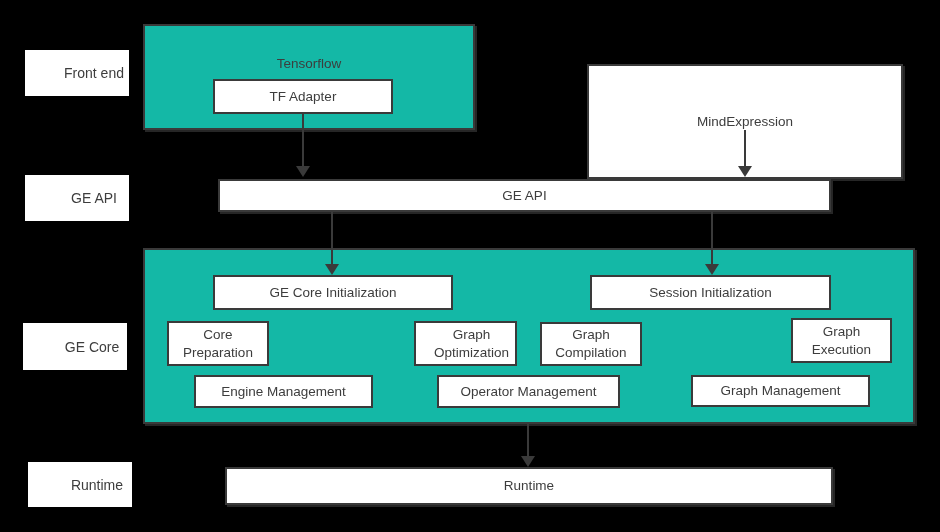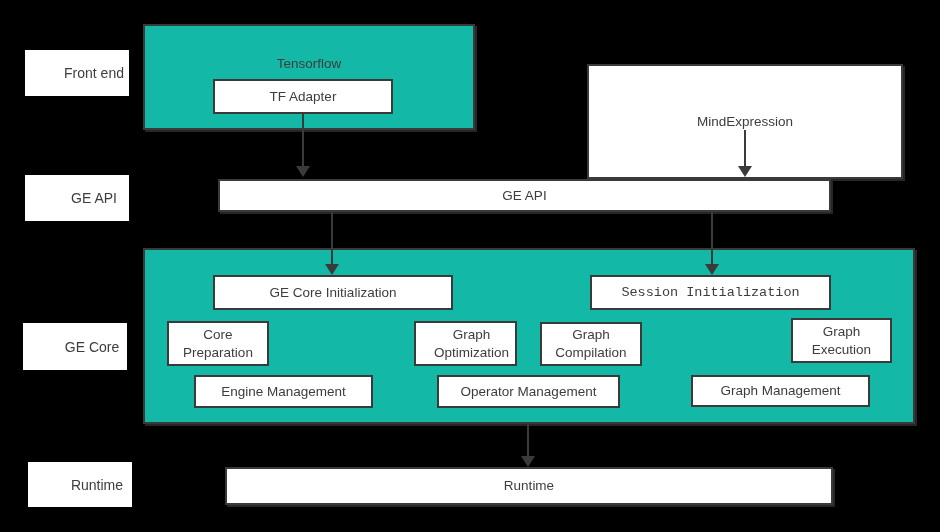--- a/index.html
+++ b/index.html
@@ -84,21 +84,21 @@
     <div class="box" style="left:68px; top:53px; width:180px; height:35px; box-shadow:none;">TF Adapter</div>
   </div>
 
   <div class="box" style="left:587px; top:24px; width:316px; height:115px;margin-top:40px;">MindExpression</div>
 
   <div class="box" style="left:218px; top:179px; width:613px; height:33px;">GE API</div>
 
   <div class="container-box" style="left:143px; top:248px; width:772px; height:176px;">
 
     <div class="box" style="left:68px; top:25px; width:240px; height:35px; box-shadow:none;">GE Core Initialization</div>
-    <div class="box" style="left:445px; top:25px; width:241px; height:35px; box-shadow:none;font-family:Liberation Mono, monospace;">Session Initialization</div>
+    <div class="box" style="left:445px; top:25px; width:241px; height:35px; box-shadow:none;">Session Initialization</div>
 
     <div class="box" style="left:22px; top:71px; width:102px; height:45px; box-shadow:none;">Core Preparation</div>
     <div class="box" style="left:269px; top:71px; width:103px; height:45px; box-shadow:none;padding-left:12px;">Graph Optimization</div>
     <div class="box" style="left:395px; top:72px; width:102px; height:44px; box-shadow:none;">Graph Compilation</div>
     <div class="box" style="left:646px; top:68px; width:101px; height:45px; box-shadow:none;">Graph Execution</div>
 
     <div class="box" style="left:49px; top:125px; width:179px; height:33px; box-shadow:none;">Engine Management</div>
     <div class="box" style="left:292px; top:125px; width:183px; height:33px; box-shadow:none;">Operator Management</div>
     <div class="box" style="left:546px; top:125px; width:179px; height:32px; box-shadow:none;">Graph Management</div>
   </div>

